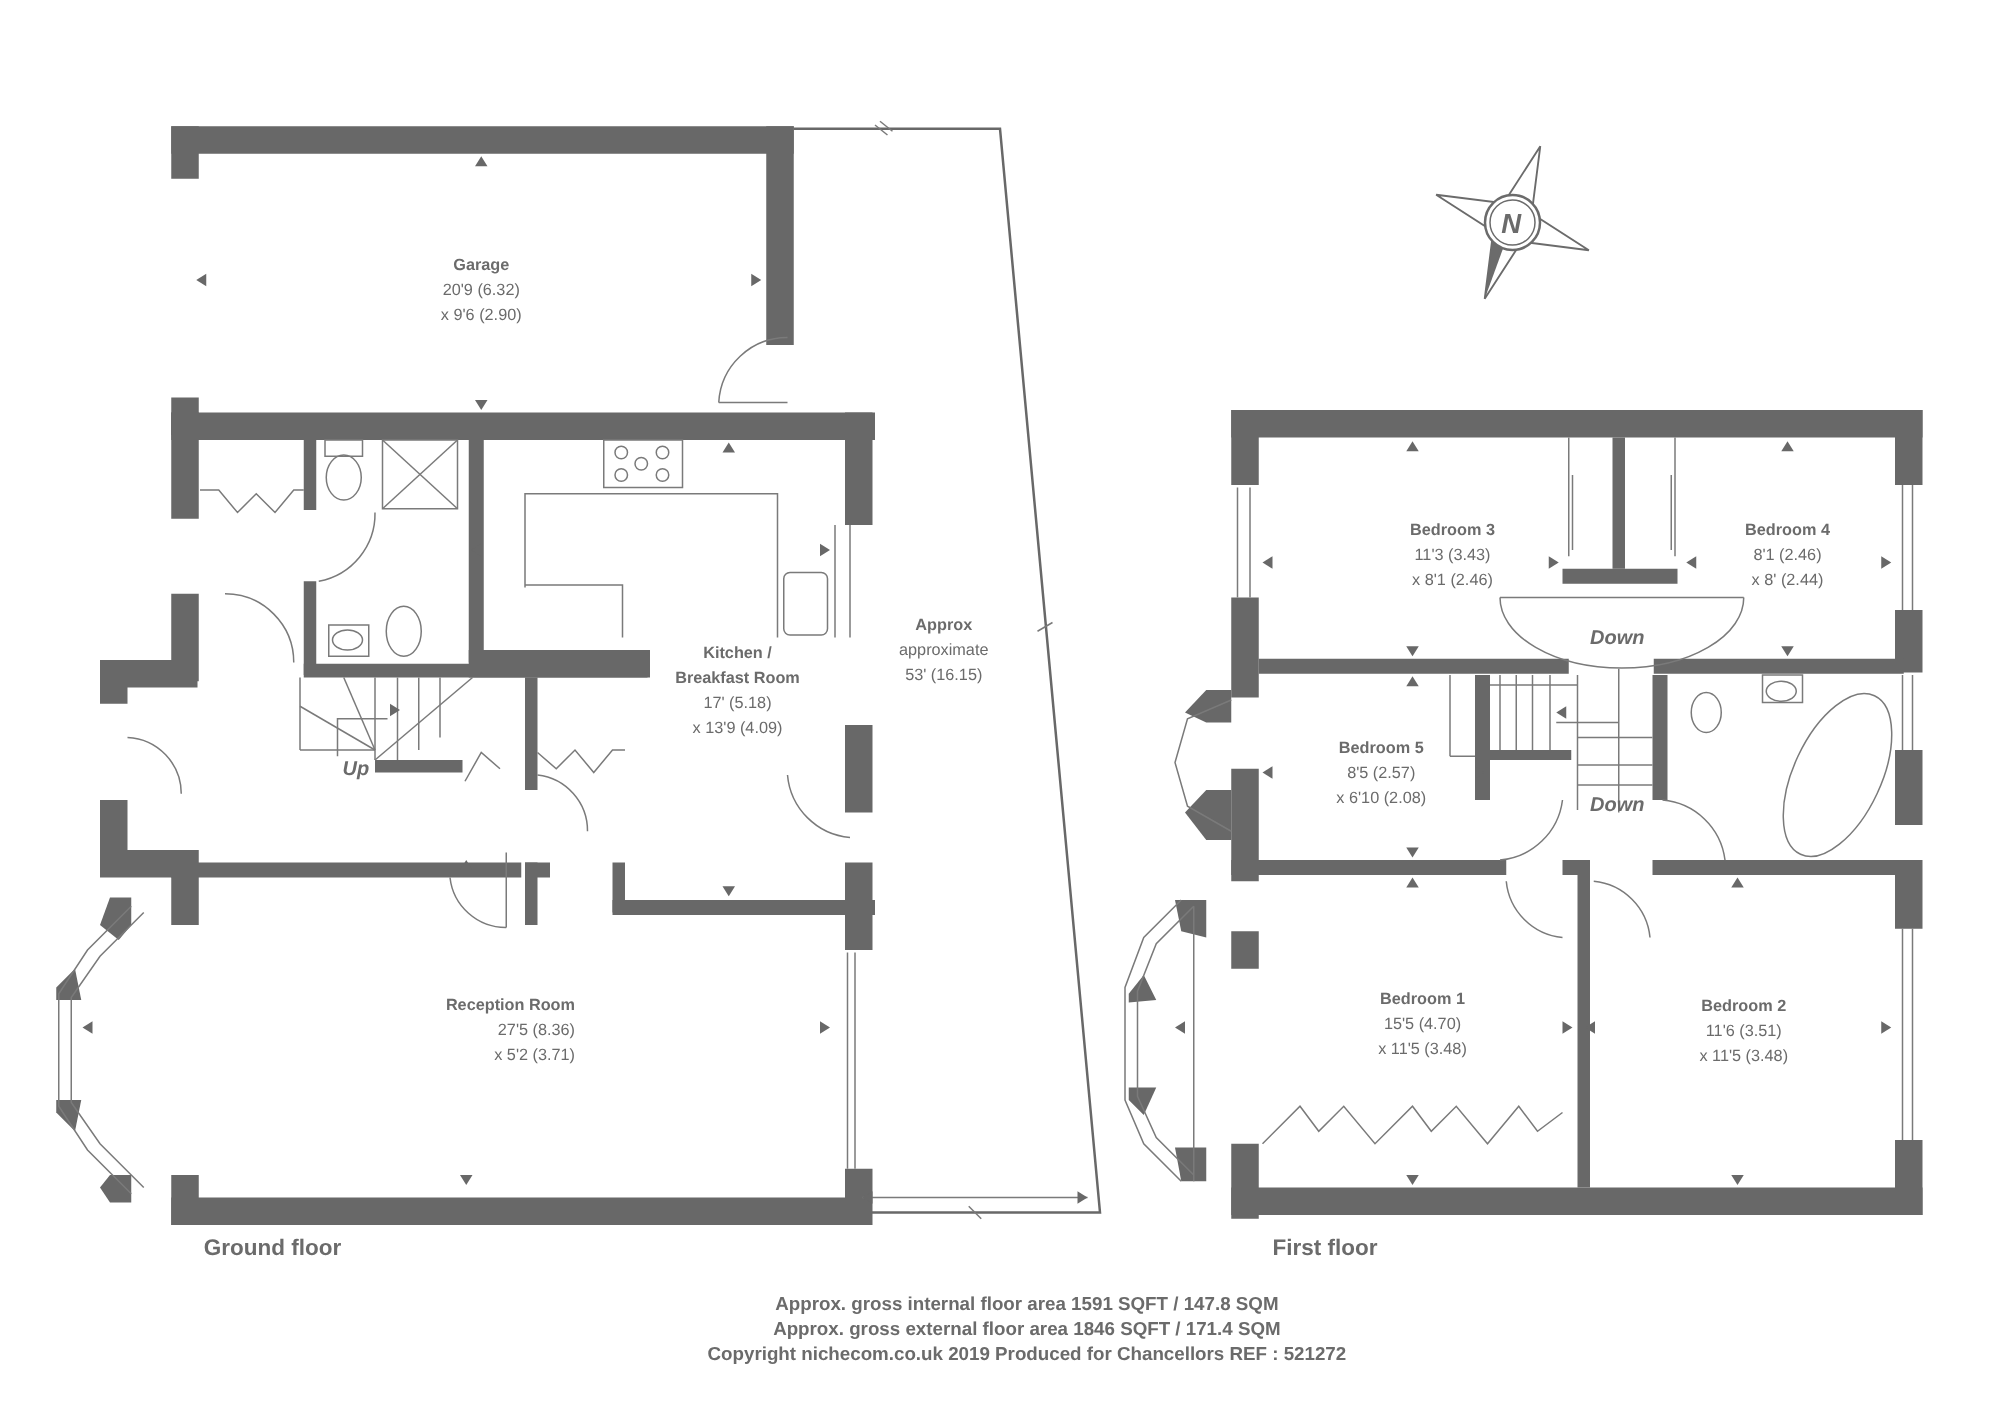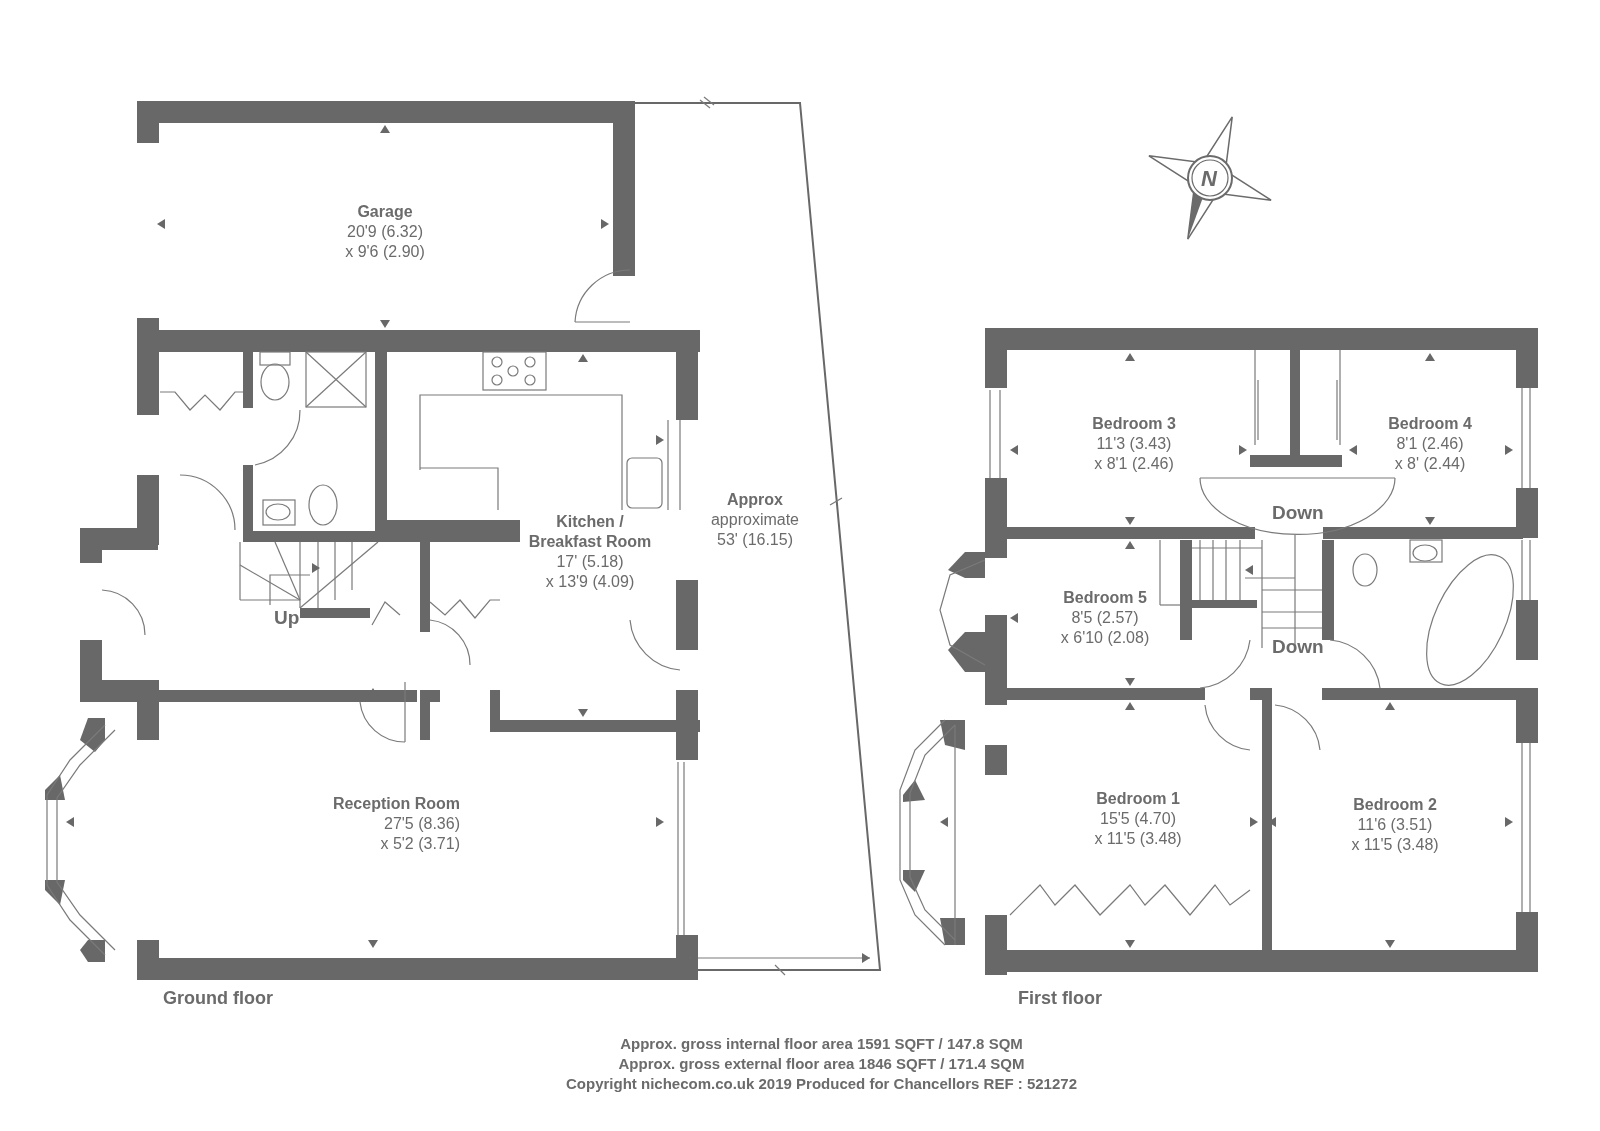--- a/index.html
+++ b/index.html
@@ -1,24 +1,24 @@
 <!DOCTYPE html>
 <html><head>
 <meta charset="utf-8">
 <style>
   html,body{margin:0;padding:0;background:#ffffff;}
   body{width:1600px;height:1131px;position:relative;overflow:hidden;font-family:"Liberation Sans","DejaVu Sans",sans-serif;color:#6b6b6b;}
   #plan{position:absolute;left:0;top:0;width:1600px;height:1131px;}
-  .lbl{position:absolute;text-align:center;line-height:20px;font-size:16px;color:#6b6b6b;white-space:nowrap;}
+  .lbl{position:absolute;text-align:center;line-height:20px;font-size:13px;color:#6b6b6b;white-space:nowrap;}
   .lbl .t{font-weight:bold;display:block;}
   .lbl .d{display:block;}
   .floor-label{position:absolute;font-size:18px;font-weight:bold;color:#6b6b6b;margin-left:33px;}
   .footer{position:absolute;left:0;width:1600px;text-align:center;top:1034px;font-size:15px;font-weight:bold;color:#6b6b6b;line-height:20px;}
   .footer span{display:block;padding-left:43px;}
-  .small{position:absolute;font-size:19px;font-weight:bold;color:#6b6b6b;}
+  .small{position:absolute;font-size:16px;font-weight:bold;color:#6b6b6b;font-style:italic;}
 </style>
 </head>
 <body>
 
 <svg id="plan" viewBox="0 0 1600 1131" xmlns="http://www.w3.org/2000/svg">
   <g fill="#686868" stroke="none">
 
     <rect x="137" y="101" width="498" height="22"></rect>
     <rect x="137" y="101" width="22" height="42"></rect>
     <rect x="613" y="101" width="22" height="175"></rect>
@@ -266,21 +266,21 @@
   <span class="d">approximate</span>
   <span class="d">53' (16.15)</span>
 </div>
 <div class="lbl" style="left:280px;top:794px;width:180px;text-align:right;">
   <span class="t">Reception Room</span>
   <span class="d">27'5 (8.36)</span>
   <span class="d">x 5'2 (3.71)</span>
 </div>
 <span class="small" style="left:242px;top:607px;margin-left:32px;">Up</span>
 
-<div class="lbl" style="left:1064px;top:414px;width:140px;">
+<div class="lbl" style="left:1092px;top:414px;width:140px;">
   <span class="t">Bedroom 3</span>
   <span class="d">11'3 (3.43)</span>
   <span class="d">x 8'1 (2.46)</span>
 </div>
 <div class="lbl" style="left:1365px;top:414px;width:130px;">
   <span class="t">Bedroom 4</span>
   <span class="d">8'1 (2.46)</span>
   <span class="d">x 8' (2.44)</span>
 </div>
 <div class="lbl" style="left:1035px;top:588px;width:140px;">

